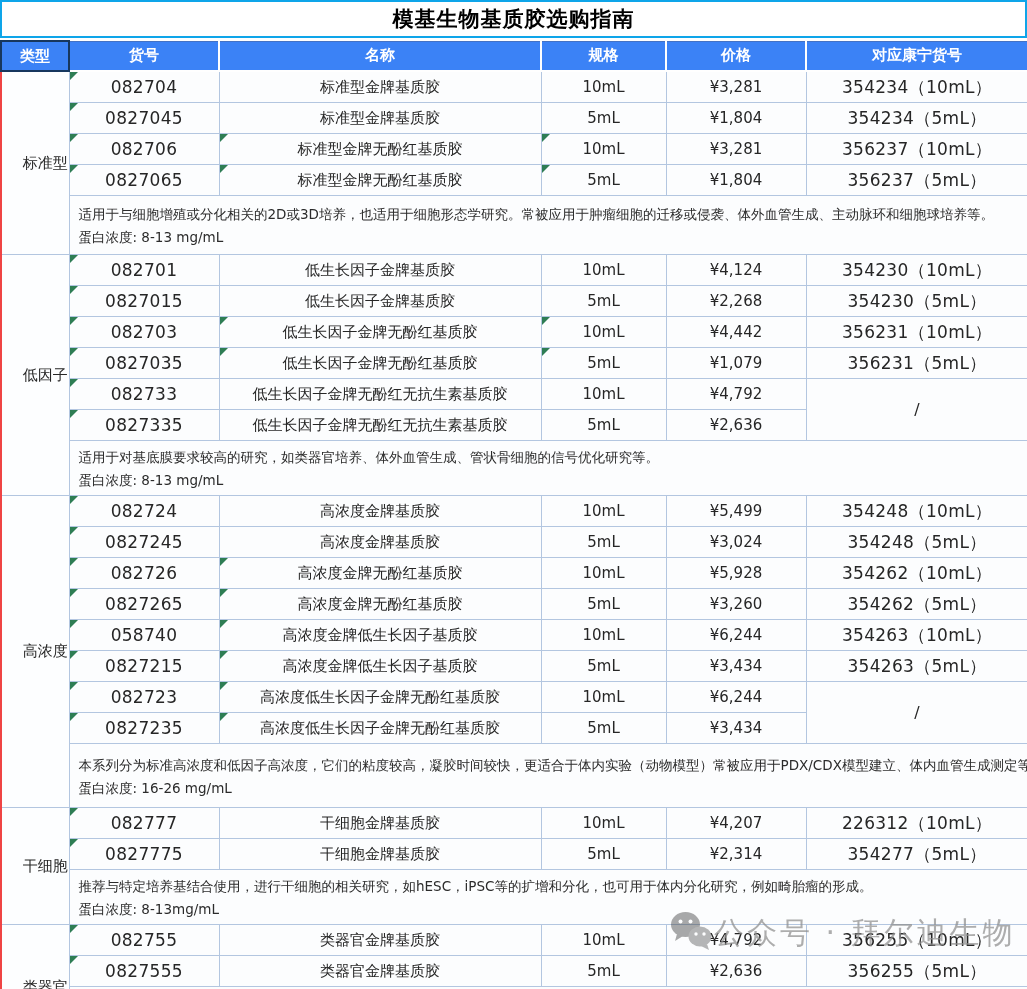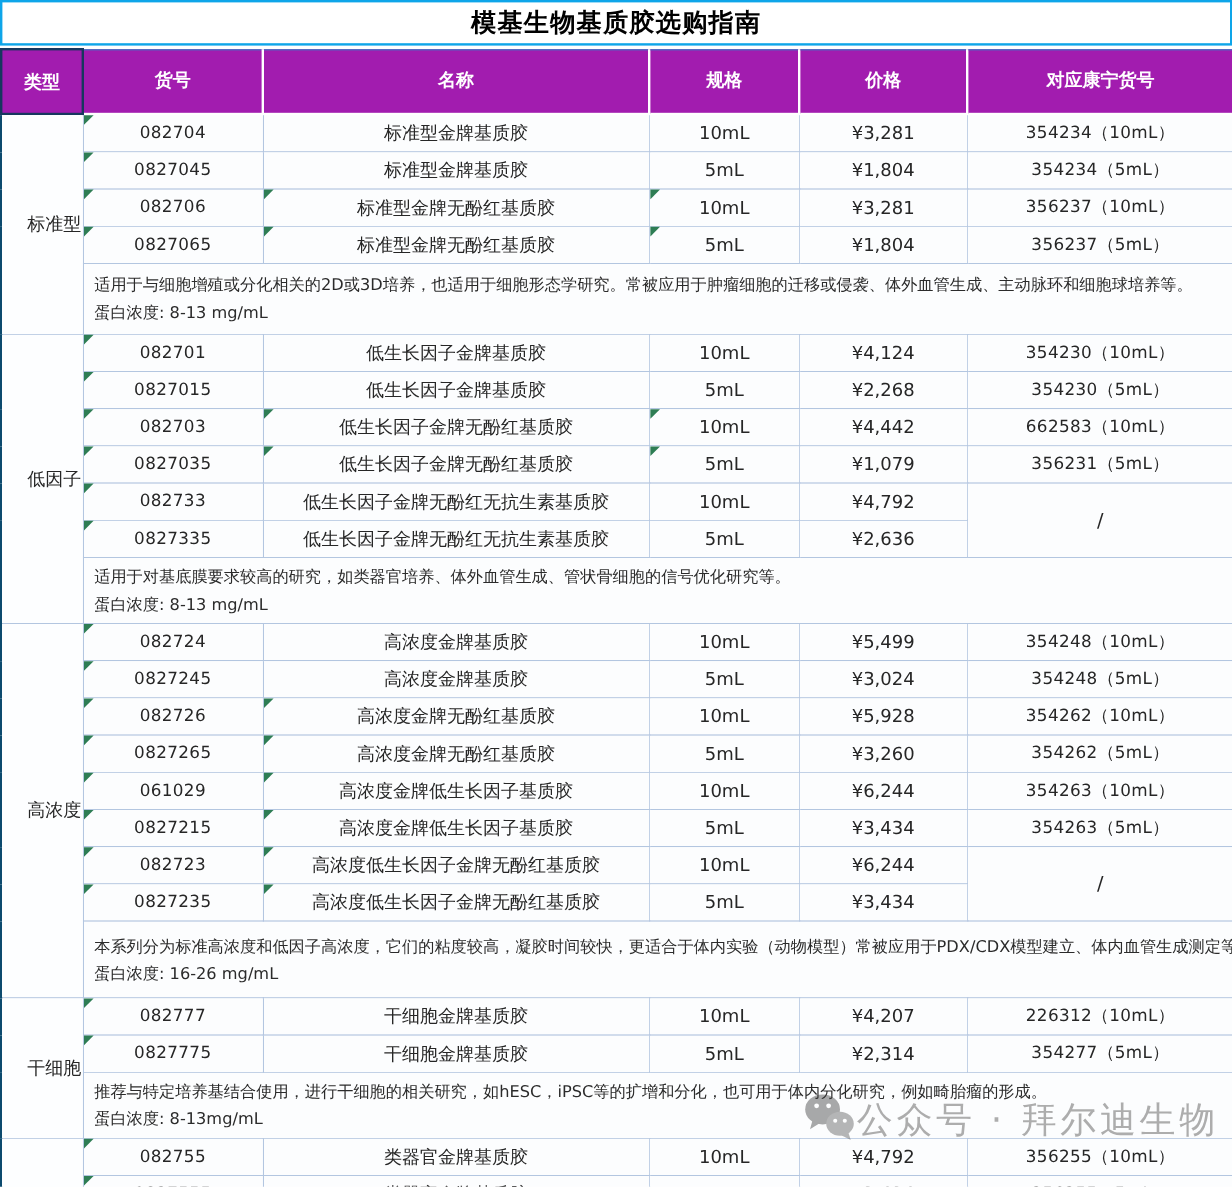--- a/index.html
+++ b/index.html
@@ -14,32 +14,32 @@
     display:flex;align-items:center;justify-content:center;
     font-size:21px;font-weight:700;color:#000;letter-spacing:1px;
     background:#fff;
   }
   table{
     border-collapse:collapse;table-layout:fixed;width:1027px;margin-top:2px;
     border-left:2px solid #6a7483;border-right:1px solid #9fb2cc;
     border-bottom:3px solid #2F4A7D;
   }
   th{
-    background:#a21caf;color:#fff;font-size:15px;font-weight:700;
-    height:28px;padding:12px;
+    background:#3b82f6;color:#fff;font-size:15px;font-weight:700;
+    height:28px;padding:0;
     border-left:2px solid #fff;border-right:2px solid #fff;border-bottom:2px solid #fff;border-top:1px solid #4472C4;
   }
   th.sel{border:2px solid #17375E;}
   td{
     border:1px solid #B3C6E0;background:#FCFDFE;
     font-size:15px;color:#262626;text-align:center;vertical-align:middle;
     position:relative;height:30px;padding:0;
   }
-  td.type-cell{background:#FDFEFF;border-left:2px solid #0c4a6e;padding-left:20px;}
-  td.num{font-size:14px;letter-spacing:.3px;}
+  td.type-cell{background:#FDFEFF;border-left:2px solid #ef4444;padding-left:20px;}
+  td.num{font-size:17px;letter-spacing:.3px;}
   td.slash-cell{font-size:16px;}
   td.desc-cell{
     text-align:left;padding:4px 0 2px 9px;line-height:23px;
     font-size:13.5px;color:#2b2b2b;white-space:nowrap;overflow:hidden;
   }
   td.desc-0{height:52px;} td.desc-1{height:48px;margin-top:19px;} td.desc-2{height:57px;}
   td.desc-3{height:48px;} td.desc-4{height:56px;}
   .tri{
     position:absolute;top:0;left:0;width:0;height:0;display:block;
     border-top:8px solid #2E7D54;border-right:8px solid transparent;
@@ -127,21 +127,21 @@
         <td><span>低生长因子金牌基质胶</span></td>
         <td><span>5mL</span></td>
         <td><span>¥2,268</span></td>
         <td class="num"><span>354230（5mL）</span></td>
       </tr>
       <tr>
         <td class="num"><span>082703</span><i class="tri"></i></td>
         <td><span>低生长因子金牌无酚红基质胶</span><i class="tri"></i></td>
         <td><span>10mL</span><i class="tri"></i></td>
         <td><span>¥4,442</span></td>
-        <td class="num"><span>662583（10mL）</span></td>
+        <td class="num"><span>356231（10mL）</span></td>
       </tr>
       <tr>
         <td class="num"><span>0827035</span><i class="tri"></i></td>
         <td><span>低生长因子金牌无酚红基质胶</span><i class="tri"></i></td>
         <td><span>5mL</span><i class="tri"></i></td>
         <td><span>¥1,079</span></td>
         <td class="num"><span>356231（5mL）</span></td>
       </tr>
       <tr>
         <td class="num"><span>082733</span><i class="tri"></i></td>
@@ -185,21 +185,21 @@
         <td class="num"><span>354262（10mL）</span></td>
       </tr>
       <tr>
         <td class="num"><span>0827265</span><i class="tri"></i></td>
         <td><span>高浓度金牌无酚红基质胶</span><i class="tri"></i></td>
         <td><span>5mL</span></td>
         <td><span>¥3,260</span></td>
         <td class="num"><span>354262（5mL）</span></td>
       </tr>
       <tr>
-        <td class="num"><span>061029</span><i class="tri"></i></td>
+        <td class="num"><span>058740</span><i class="tri"></i></td>
         <td><span>高浓度金牌低生长因子基质胶</span><i class="tri"></i></td>
         <td><span>10mL</span></td>
         <td><span>¥6,244</span></td>
         <td class="num"><span>354263（10mL）</span></td>
       </tr>
       <tr>
         <td class="num"><span>0827215</span><i class="tri"></i></td>
         <td><span>高浓度金牌低生长因子基质胶</span><i class="tri"></i></td>
         <td><span>5mL</span></td>
         <td><span>¥3,434</span></td>

